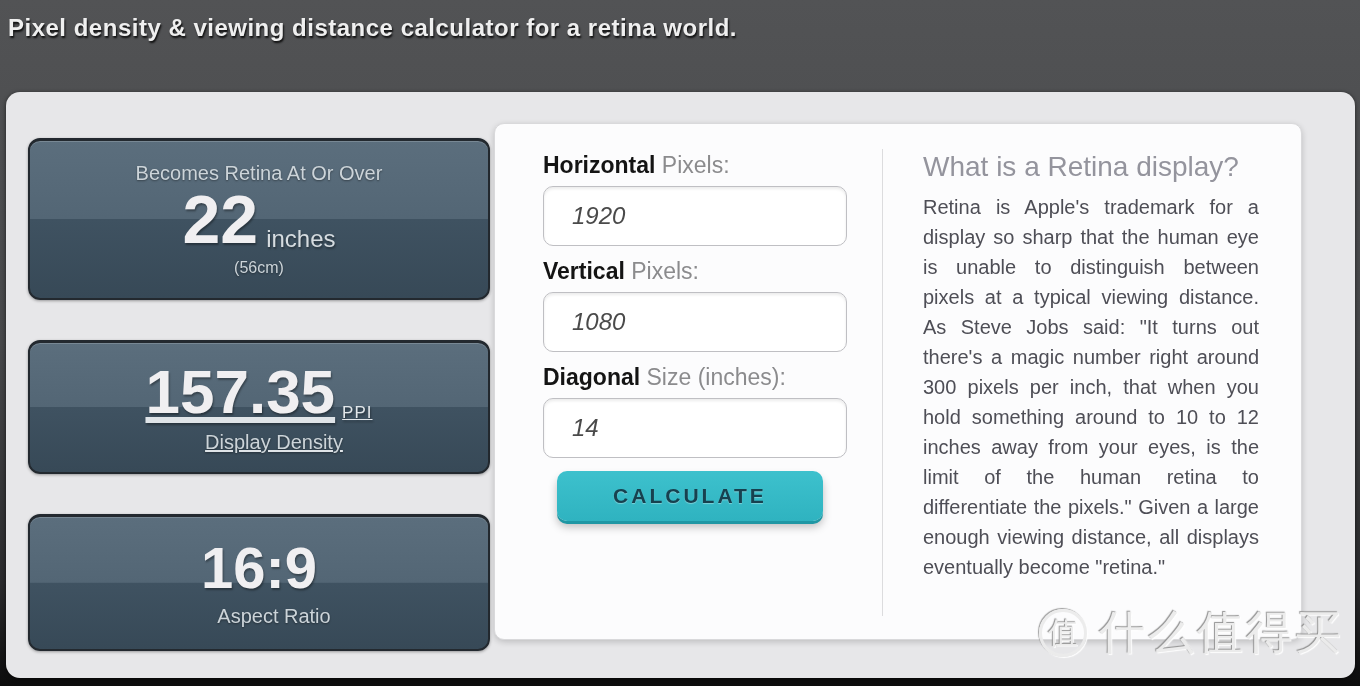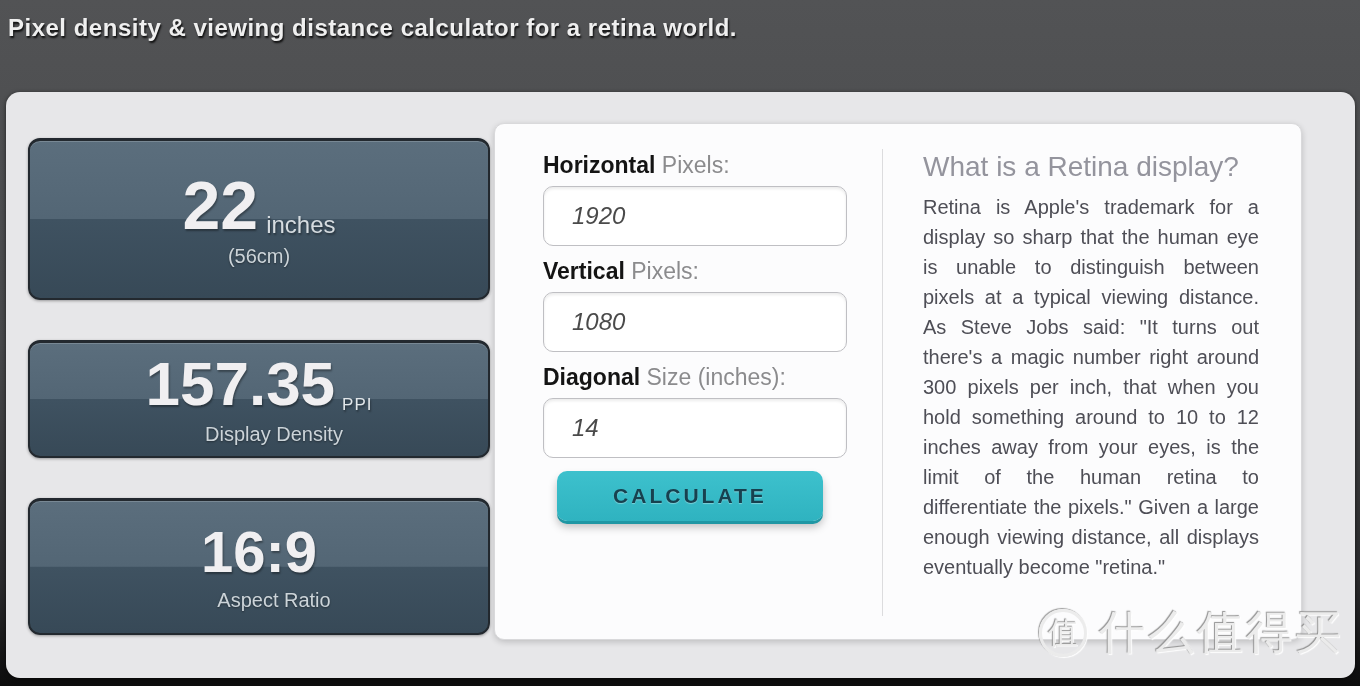--- a/index.html
+++ b/index.html
@@ -29,31 +29,31 @@
   .results { position:absolute; left:22px; top:46px; width:462px; }
   .result-panel {
     width:462px; border-radius:12px;
     border:2px solid #23292f; border-top-width:3px;
     background:linear-gradient(180deg,#5b6e7d 0%,#536675 49.5%,#3f5261 50%,#374957 100%);
     box-shadow:inset 0 1px 0 rgba(255,255,255,0.18), 0 1px 3px rgba(0,0,0,0.35);
     display:flex; flex-direction:column; align-items:center; justify-content:center;
     color:#dfe4e8;
   }
   .rp-1 { height:162px; margin-bottom:40px; }
-  .rp-2 { height:118px; margin-bottom:40px; }
+  .rp-2 { height:134px; margin-bottom:40px;text-decoration:underline; }
   .rp-3 { height:137px; }
   .rp-label { font-size:20px; color:#ccd4d9; text-shadow:0 1px 2px rgba(0,0,0,0.4); }
   .rp-bigrow { display:flex; align-items:flex-end; text-shadow:1px 2px 2px rgba(0,0,0,0.35); }
   .rp-big { font-weight:bold; color:#f0eff1; line-height:1.0; }
   .rp-1 .rp-big { font-size:68px; }
   .rp-2 .rp-big { font-size:62px; }
   .rp-3 .rp-big { font-size:58px; }
   .rp-unit { font-size:24px; color:#d6dce0; margin-left:8px; }
   .rp-unit-small { font-size:17px; letter-spacing:1px; margin-left:7px; color:#e2e7ea; }
-  .rp-sub { font-size:20px; color:#ccd4d9; margin-top:6px; text-shadow:0 1px 2px rgba(0,0,0,0.4); }
+  .rp-sub { font-size:16px; color:#ccd4d9; margin-top:6px; text-shadow:0 1px 2px rgba(0,0,0,0.4); }
   .rp-2 .rp-label, .rp-3 .rp-label { margin-top:8px;margin-left:30px; }
 
   
   .card {
     position:absolute; left:488px; top:31px; width:808px; height:517px;
     background:#fcfcfd; border:1px solid #d9d9db; border-radius:10px;
     box-shadow:0 2px 6px rgba(0,0,0,0.18);
   }
 
   
@@ -112,20 +112,21 @@
 
 <div class="header">
   <h1>Pixel density &amp; viewing distance calculator for a retina world.</h1>
 </div>
 
 <div class="main-panel">
 
   <div class="results">
 
     <div class="result-panel rp-1">
+      <div class="rp-label">Becomes Retina At Or Over</div>
       <div class="rp-bigrow">
         <span class="rp-big">22</span>
         <span class="rp-unit">inches</span>
       </div>
       <div class="rp-sub">(56cm)</div>
     </div>
 
     <div class="result-panel rp-2">
       <div class="rp-bigrow">
         <span class="rp-big">157.35</span>

